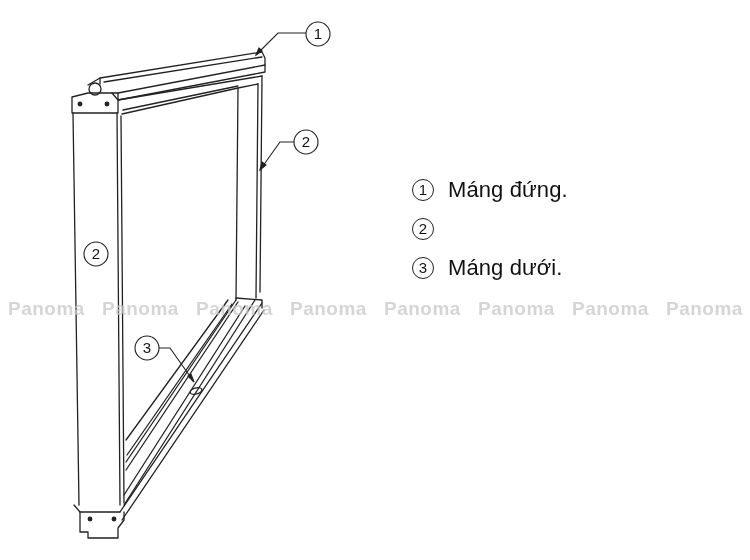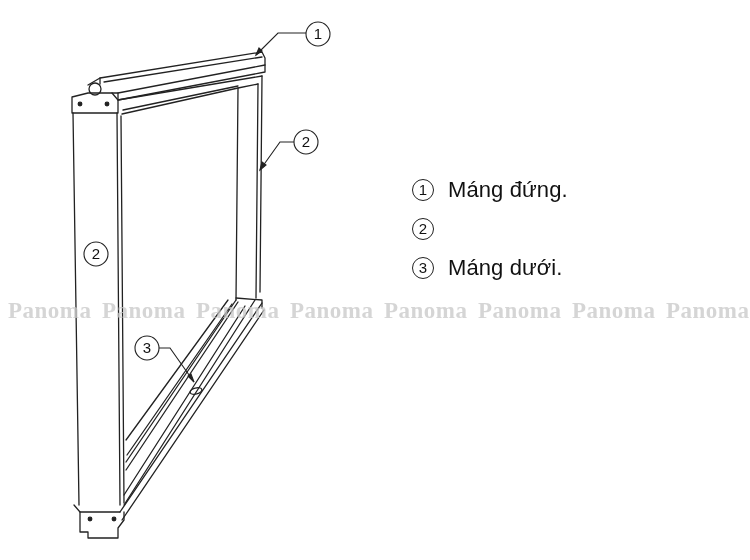--- a/index.html
+++ b/index.html
@@ -3,21 +3,21 @@
   <meta charset="utf-8">
   <style>
     html, body { margin: 0; padding: 0; background: #ffffff; }
     body { width: 750px; height: 560px; position: relative; overflow: hidden; font-family: "Liberation Sans", sans-serif; }
     #drawing { position: absolute; left: 0; top: 0; width: 750px; height: 560px; }
     .legend { position: absolute; left: 412px; top: 170px; }
     .legend-item { display: flex; align-items: center; height: 39px; }
     .legend-num { width: 22px; height: 22px; border: 1.3px solid #222; border-radius: 50%; display: flex; align-items: center; justify-content: center; font-size: 15px; color: #111; box-sizing: border-box; margin-right: 14px; }
     .legend-text { font-size: 22px; color: #111; letter-spacing: 0.1px; }
     .watermark-row { position: absolute; left: 0; top: 298px; width: 750px; height: 24px; pointer-events: none; }
-    .wm { position: absolute; top: 0; font-family: Liberation Serif, serif; font-weight: bold; font-size: 23px; color: #c8c8c8; opacity: 0.75; letter-spacing: 0.5px; }
+    .wm { position: absolute; top: 0; font-family: Liberation Sans, sans-serif; font-weight: bold; font-size: 19px; color: #c8c8c8; opacity: 0.75; letter-spacing: 0.5px; }
   </style>
 </head>
 <body>
 
 <svg id="drawing" viewBox="0 0 750 560" xmlns="http://www.w3.org/2000/svg">
   <g fill="none" stroke="#222" stroke-width="1.3" stroke-linejoin="round" stroke-linecap="round">
 
     <g>
       <path d="M88,85 L100,78 L262,52 L265,58 L265,65 L118,93 L112,93"></path>
       <path d="M100,78 L100,84"></path>

